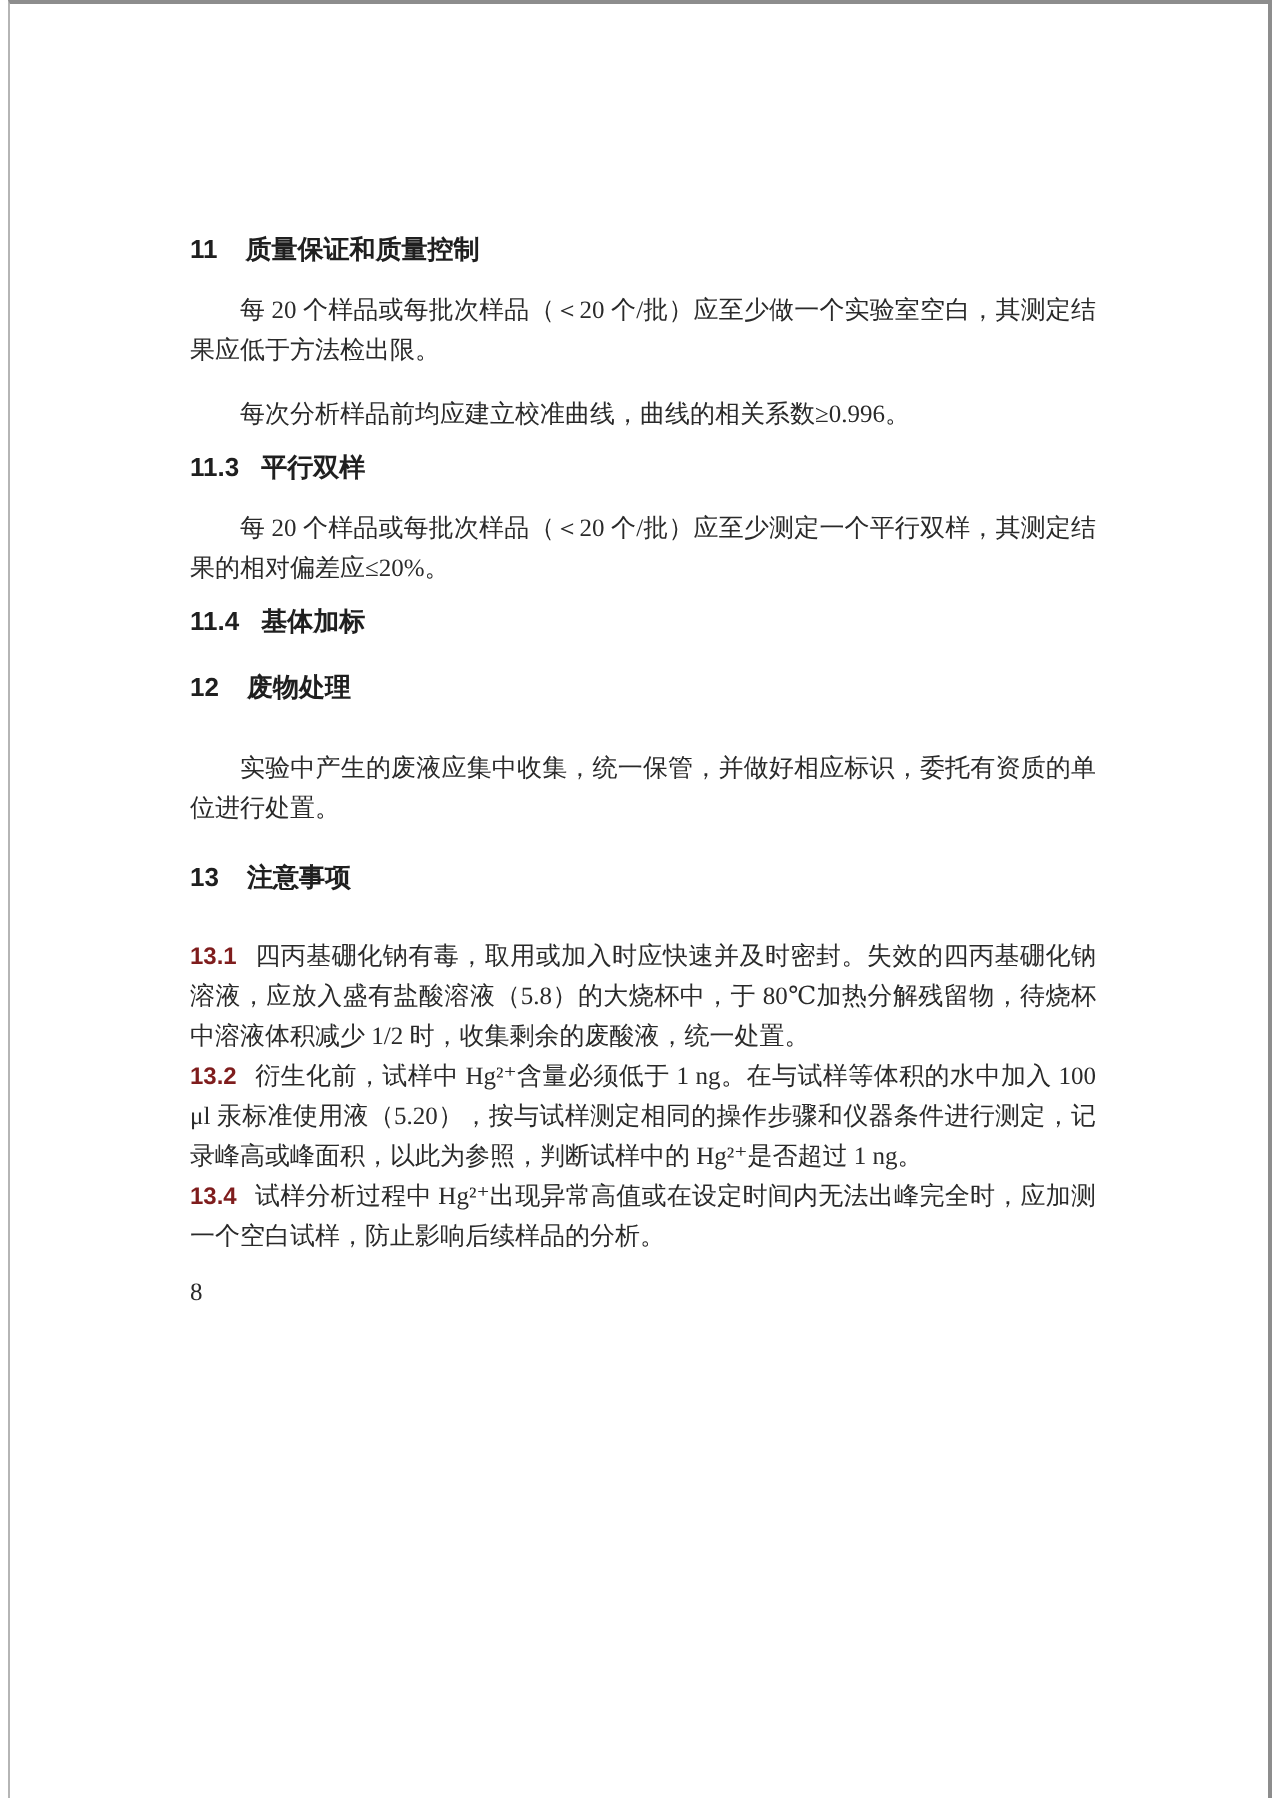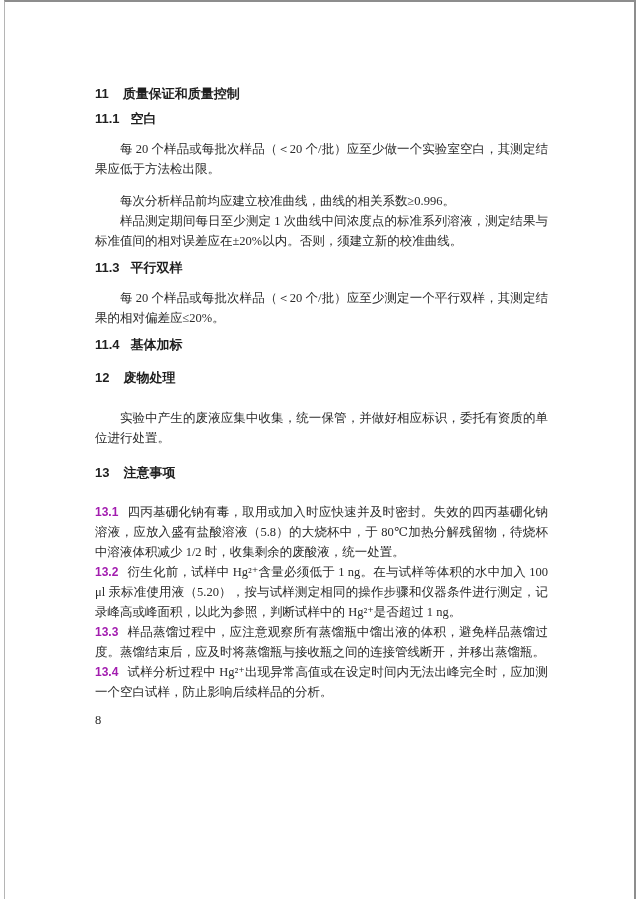--- a/index.html
+++ b/index.html
@@ -12,64 +12,61 @@
     border-right:2px solid #8d8d8d;
     border-left:1px solid #b5b5b5;
   }
   .content{
     padding:84px 86px 0 90px;
     color:#2a2a2a;
     font-family:"Liberation Serif","DejaVu Serif",serif;
     font-size:12.5px;
     line-height:20px;
     text-align:justify;
+    margin-top:31px;
   }
   .h1,.h2{
     font-family:"Liberation Sans","DejaVu Sans",sans-serif;
     font-weight:bold;color:#1f1f1f;
     font-size:13px;line-height:16px;text-align:left;text-indent:0;
   }
   .h1{margin:17px 0 0;}
   .h1.first{margin-top:0;}
   .h2{margin:9px 0 0;}
   .h1 .num{margin-right:14px;}
   .h2 .num{margin-right:11px;}
   .para{margin:12px 0 0;text-indent:2em;}
   .para.cont{margin-top:0;}
   .para.lead{margin-top:22px;}
   .clause{margin:0;text-indent:0;}
   .clause.first{margin-top:21px;}
   .cnum{
     font-family:"Liberation Sans","DejaVu Sans",sans-serif;
-    font-weight:bold;font-size:12px;color:#a21caf;
+    font-weight:bold;font-size:12px;color:#7f1d1d;
     margin-right:9px;
   }
   .page-number{
     margin-top:8px;text-align:left;text-indent:0;
     font-size:12.5px;color:#2a2a2a;
   }
 </style>
 </head>
 <body>
 
 <div class="viewport">
   <div class="page">
     <div class="content">
 
       <div class="h1 first">
         <span class="num">11</span><span class="ttl">质量保证和质量控制</span>
       </div>
 
-      <div class="h2">
-        <span class="num">11.1</span><span class="ttl">空白</span>
-      </div>
       <p class="para">每 20 个样品或每批次样品（＜20 个/批）应至少做一个实验室空白，其测定结果应低于方法检出限。</p>
 
       <p class="para">每次分析样品前均应建立校准曲线，曲线的相关系数≥0.996。</p>
-      <p class="para cont">样品测定期间每日至少测定 1 次曲线中间浓度点的标准系列溶液，测定结果与标准值间的相对误差应在±20%以内。否则，须建立新的校准曲线。</p>
 
       <div class="h2">
         <span class="num">11.3</span><span class="ttl">平行双样</span>
       </div>
       <p class="para">每 20 个样品或每批次样品（＜20 个/批）应至少测定一个平行双样，其测定结果的相对偏差应≤20%。</p>
 
       <div class="h2">
         <span class="num">11.4</span><span class="ttl">基体加标</span>
       </div>
 
@@ -82,23 +79,20 @@
         <span class="num">13</span><span class="ttl">注意事项</span>
       </div>
 
       <p class="clause first">
         <span class="cnum">13.1</span><span class="ctext">四丙基硼化钠有毒，取用或加入时应快速并及时密封。失效的四丙基硼化钠溶液，应放入盛有盐酸溶液（5.8）的大烧杯中，于 80℃加热分解残留物，待烧杯中溶液体积减少 1/2 时，收集剩余的废酸液，统一处置。</span>
       </p>
       <p class="clause">
         <span class="cnum">13.2</span><span class="ctext">衍生化前，试样中 Hg²⁺含量必须低于 1 ng。在与试样等体积的水中加入 100 μl 汞标准使用液（5.20），按与试样测定相同的操作步骤和仪器条件进行测定，记录峰高或峰面积，以此为参照，判断试样中的 Hg²⁺是否超过 1 ng。</span>
       </p>
       <p class="clause">
-        <span class="cnum">13.3</span><span class="ctext">样品蒸馏过程中，应注意观察所有蒸馏瓶中馏出液的体积，避免样品蒸馏过度。蒸馏结束后，应及时将蒸馏瓶与接收瓶之间的连接管线断开，并移出蒸馏瓶。</span>
-      </p>
-      <p class="clause">
         <span class="cnum">13.4</span><span class="ctext">试样分析过程中 Hg²⁺出现异常高值或在设定时间内无法出峰完全时，应加测一个空白试样，防止影响后续样品的分析。</span>
       </p>
 
       <div class="page-number">8</div>
 
     </div>
   </div>
 </div>
 
 </body></html>

